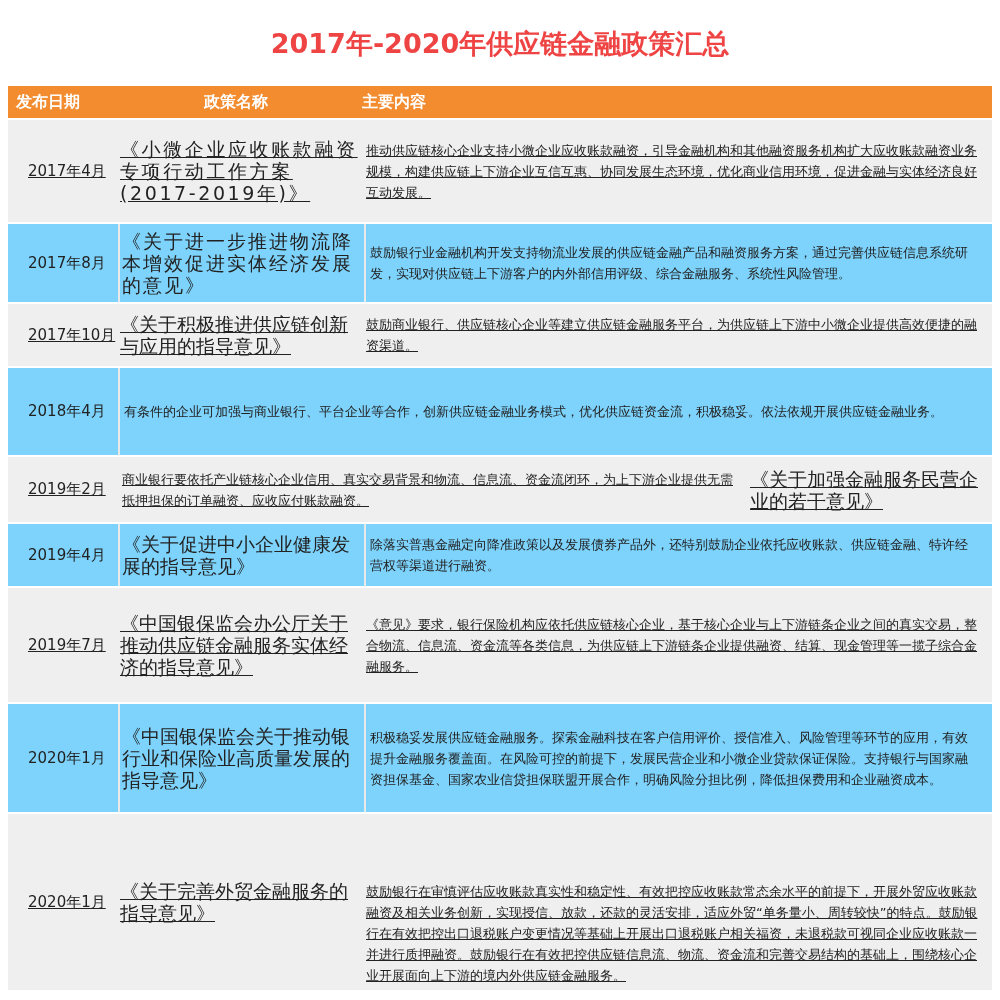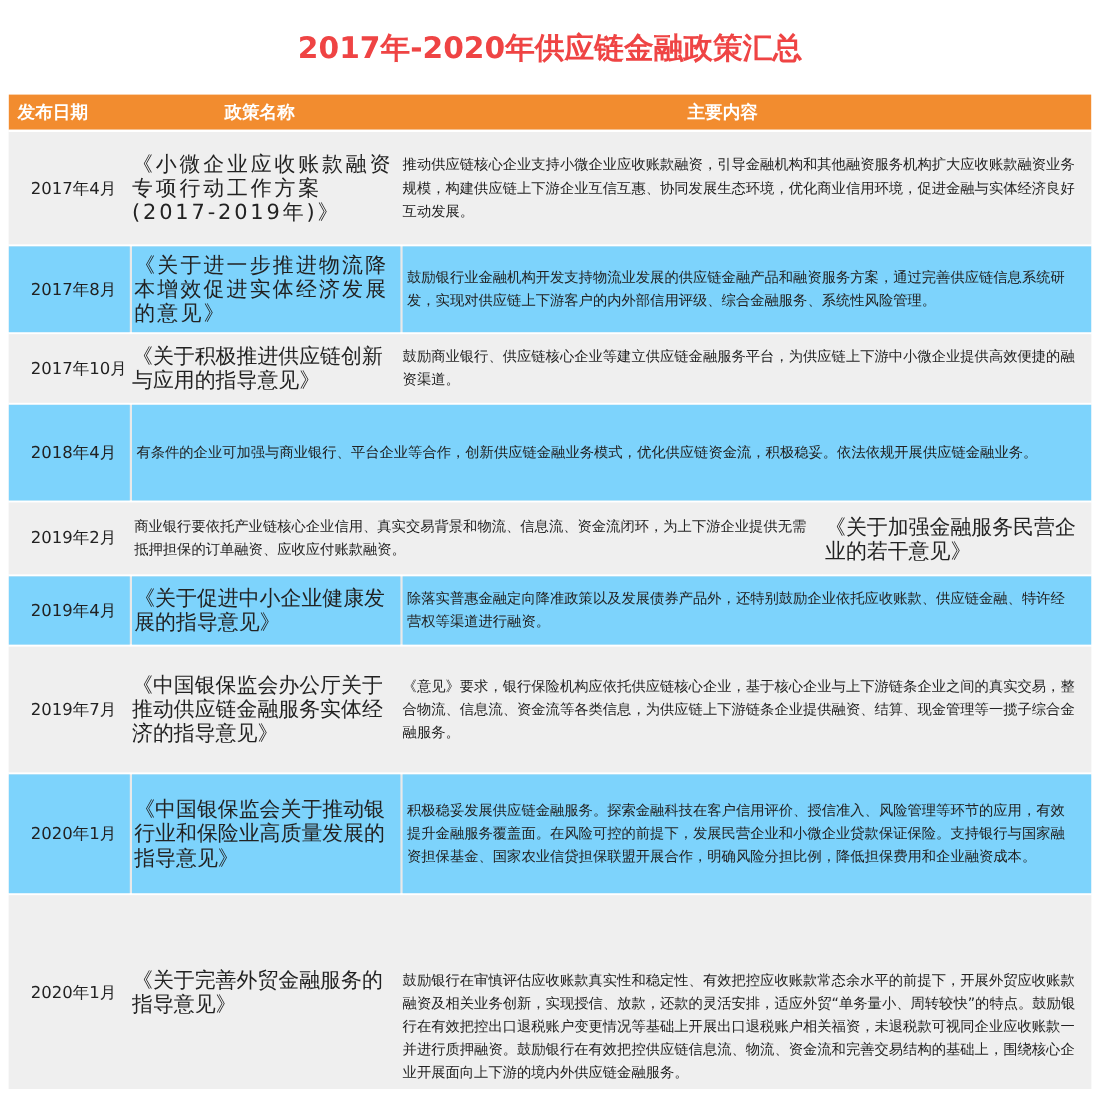--- a/index.html
+++ b/index.html
@@ -33,27 +33,27 @@
       display: flex;
       height: 32px;
       background: #f28c2f;
       color: #ffffff;
       font-weight: bold;
       font-size: 16px;
       align-items: center;
     }
     .hdr .c-date { width: 110px; padding-left: 8px; box-sizing: border-box; font-family: Liberation Mono, monospace; }
     .hdr .c-name { width: 244px; padding-left: 86px; box-sizing: border-box; }
-    .hdr .c-content { flex: 1; text-align: center; padding-right: 40px; box-sizing: border-box; }
+    .hdr .c-content { flex: 1; padding-right: 40px; box-sizing: border-box; }
     .row {
       display: flex;
       border-top: 2px solid #ffffff;
       box-sizing: border-box;
     }
-    .row.gray .cell { background: #efefef; }
+    .row.gray .cell { background: #efefef; text-decoration: underline; }
     .row.white .cell { background: #7dd3fc; }
     .row.gray { background: #efefef; }
     .row.white { background: #e9e9e9; }
     .cell {
       box-sizing: border-box;
       display: flex;
       align-items: center;
     }
     .row.white .cell + .cell { margin-left: 2px; }
     .cell.date {

